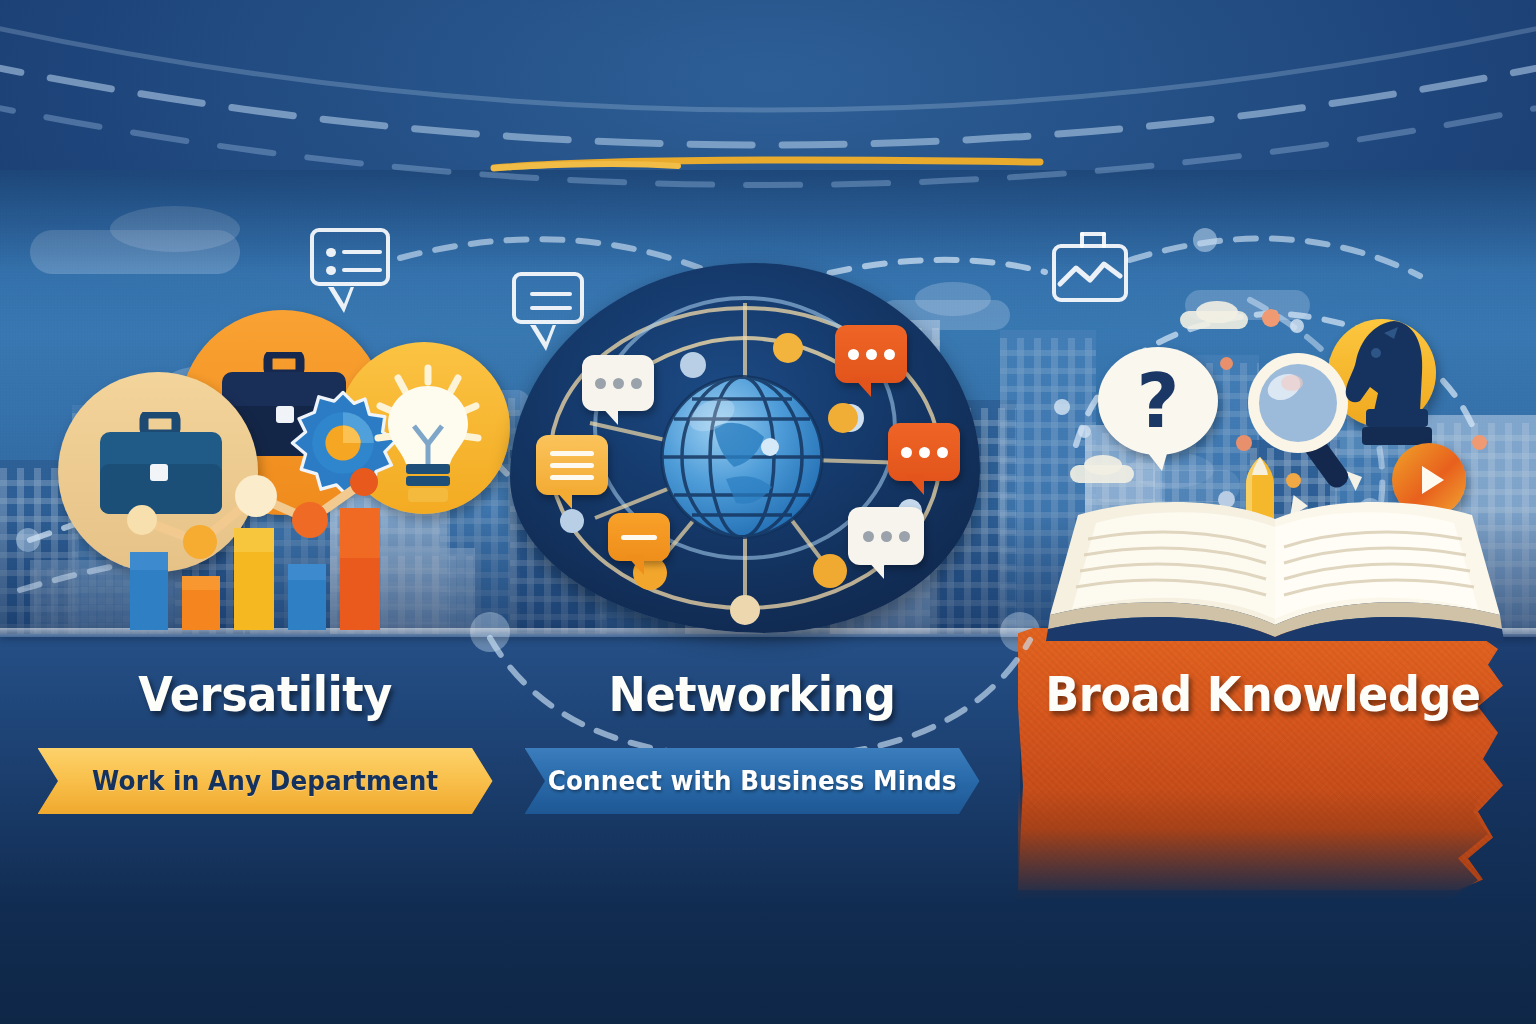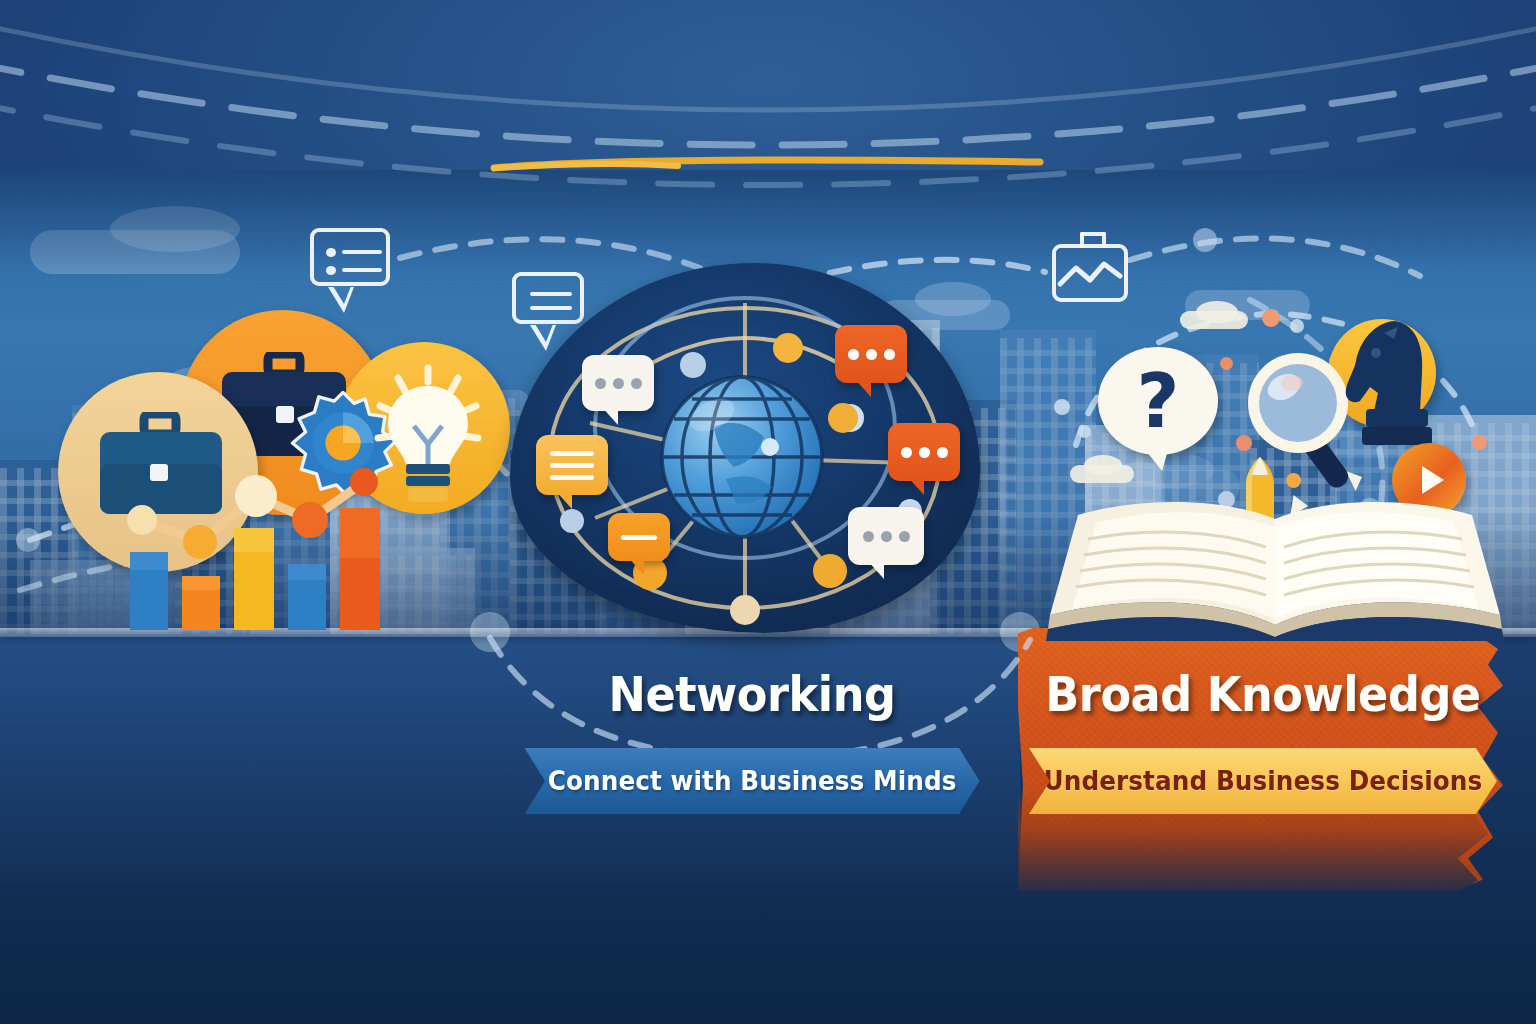--- a/index.html
+++ b/index.html
@@ -560,29 +560,32 @@
   <div class="lower-wash" style="z-index:6;"></div>
 
   <div class="rule"></div>
   <div class="rule-dot" style="left:470px;"></div>
   <div class="rule-dot" style="left:1000px;"></div>
 
   <svg style="position:absolute;left:0;top:630px;width:1536px;height:180px;z-index:20;" viewBox="0 0 1536 180">
     <path d="M490 8 Q 560 130 760 128 Q 960 130 1030 10" fill="none" stroke="rgba(205,226,246,.65)" stroke-width="6" stroke-dasharray="20 16" stroke-linecap="round"></path>
   </svg>
 
+  <div class="col col-1">
+    <div class="heading">Versatility</div>
+    <div class="ribbon rb-gold notch-both">
+      <span class="ribbon-label t-navy">Work in Any Department</span>
+    </div>
+  </div>
 
   <div class="col col-2">
     <div class="heading">Networking</div>
     <div class="ribbon rb-blue notch-both">
       <span class="ribbon-label t-white">Connect with Business Minds</span>
     </div>
   </div>
 
   <div class="col col-3" style="z-index:32;">
     <div class="heading">Broad Knowledge</div>
-    <div class="ribbon rb-gold2 notch-both" style="width:468px;">
-      <span class="ribbon-label t-maroon">Understand Business Decisions</span>
-    </div>
   </div>
 
   <div class="noise" style="z-index:45;opacity:.07;"></div>
 </div>
 
 </body></html>

